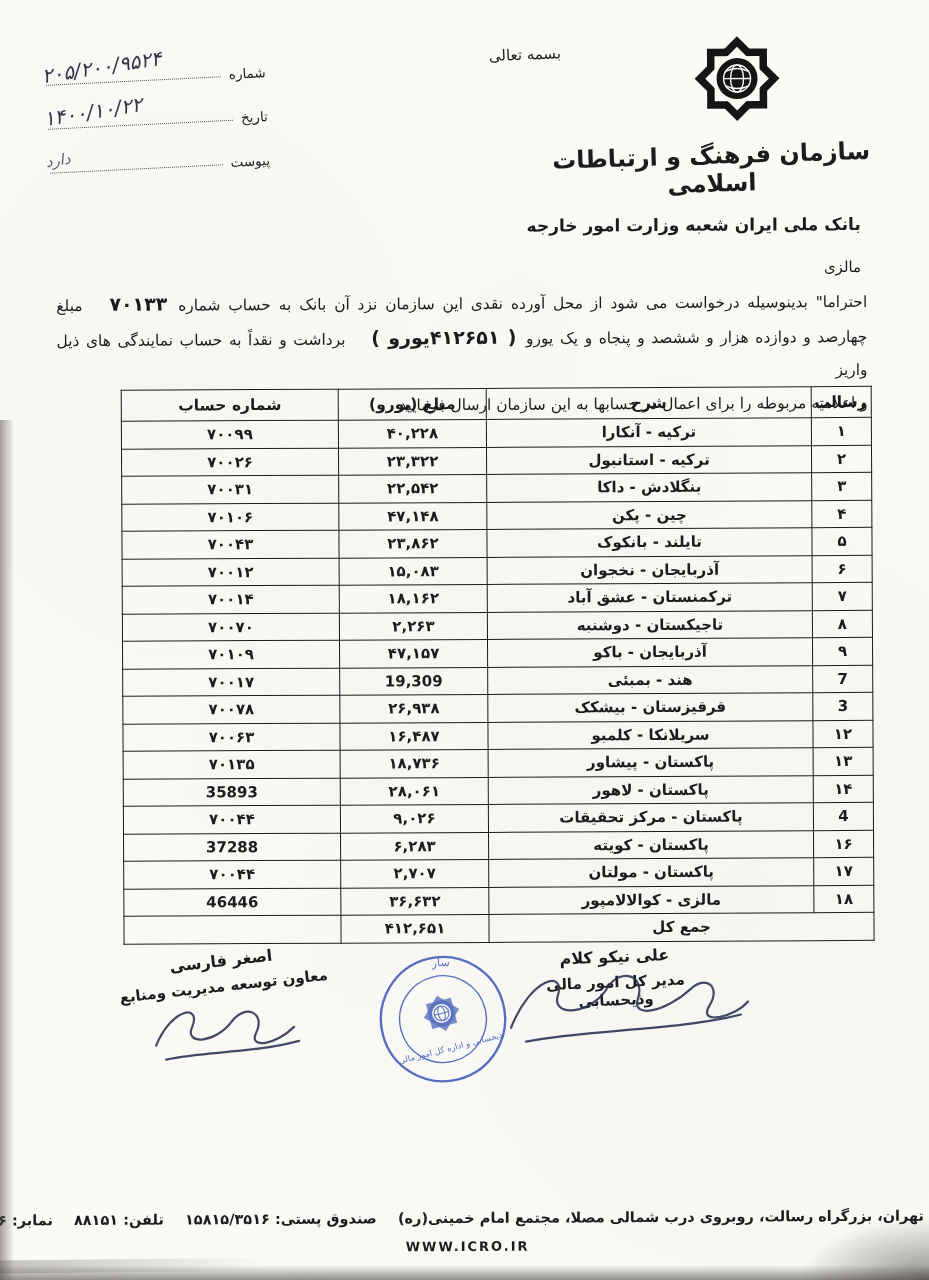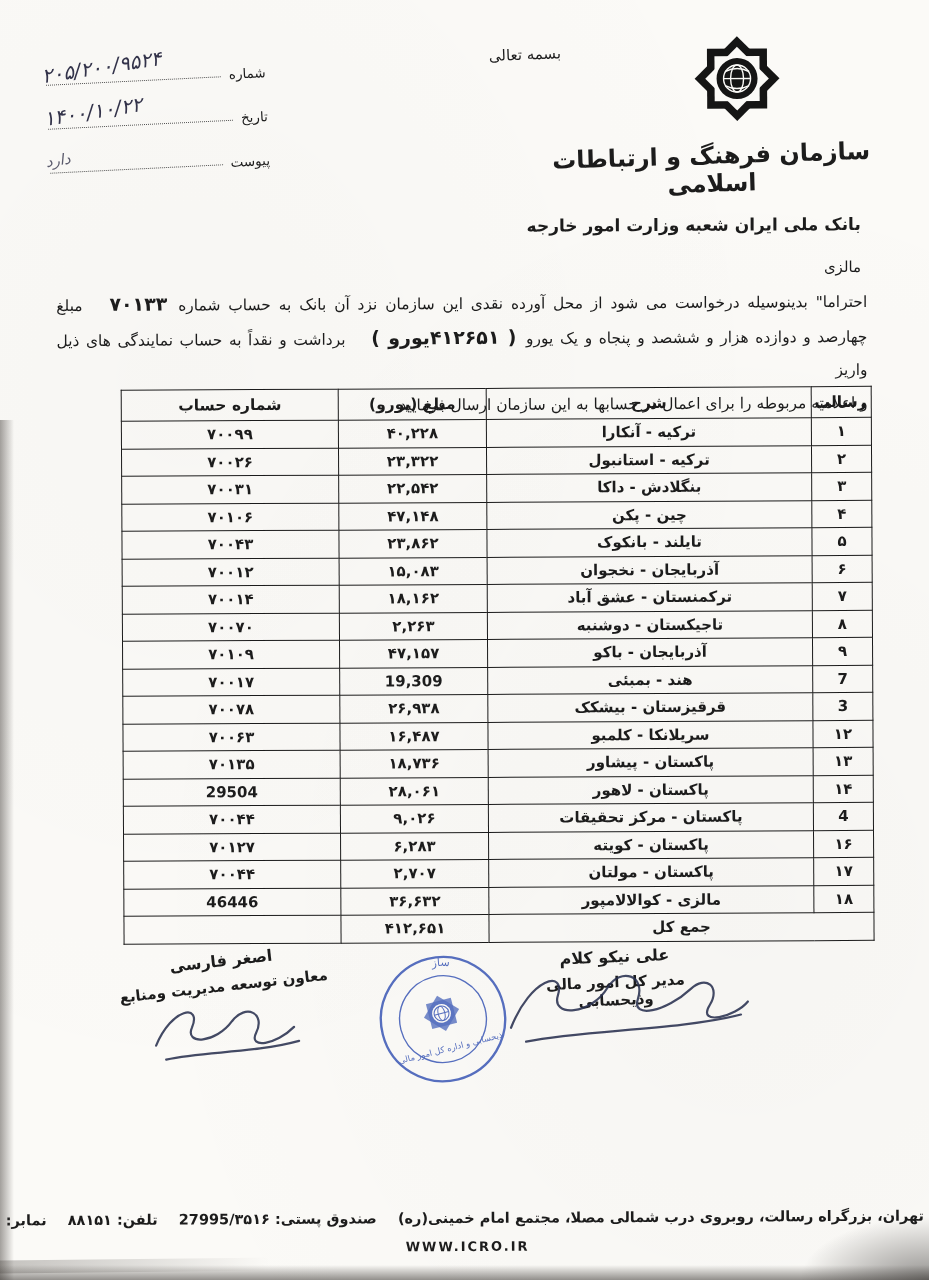--- a/index.html
+++ b/index.html
@@ -244,35 +244,35 @@
             <td>۱۳</td>
             <td>پاکستان - پیشاور</td>
             <td>۱۸,۷۳۶</td>
             <td>۷۰۱۳۵</td>
           </tr>
 
           <tr>
             <td>۱۴</td>
             <td>پاکستان - لاهور</td>
             <td>۲۸,۰۶۱</td>
-            <td>29504</td>
+            <td>35893</td>
           </tr>
 
           <tr>
             <td>4</td>
             <td>پاکستان - مرکز تحقیقات</td>
             <td>۹,۰۲۶</td>
             <td>۷۰۰۴۴</td>
           </tr>
 
           <tr>
             <td>۱۶</td>
             <td>پاکستان - کویته</td>
             <td>۶,۲۸۳</td>
-            <td>۷۰۱۲۷</td>
+            <td>37288</td>
           </tr>
 
           <tr>
             <td>۱۷</td>
             <td>پاکستان - مولتان</td>
             <td>۲,۷۰۷</td>
             <td>۷۰۰۴۴</td>
           </tr>
 
           <tr>
@@ -329,21 +329,21 @@
         <circle r="7.5" fill="none" stroke="#3a57b5" stroke-width="1.1"></circle>
         <ellipse rx="3.4" ry="7.5" fill="none" stroke="#3a57b5" stroke-width="1"></ellipse>
         <line x1="-7.5" y1="0" x2="7.5" y2="0" stroke="#3a57b5" stroke-width="1"></line>
       </g>
       <text x="70" y="103" text-anchor="middle" font-size="8.5" fill="#3a57b5">ذیحسابی و اداره کل امور مالی</text>
     </svg>
 
     <div class="footer">
       <div class="footer-line">
         <span class="footer-seg">تهران، بزرگراه رسالت، روبروی درب شمالی مصلا، مجتمع امام خمینی(ره)</span>
-        <span class="footer-seg"><span>صندوق پستی:</span> <span>27995/۳۵۱۶</span></span>
+        <span class="footer-seg"><span>صندوق پستی:</span> <span>۱۵۸۱۵/۳۵۱۶</span></span>
         <span class="footer-seg"><span>تلفن:</span> <span>۸۸۱۵۱</span></span>
         <span class="footer-seg"><span>نمابر:</span> <span>۸۸۸۳۰۵۶۶</span></span>
       </div>
       <div class="website">WWW.ICRO.IR</div>
     </div>
   </div>
 
   <div class="edge-left"></div>
   <div class="smudge-bl"></div>
   <div class="edge-bottom"></div>

